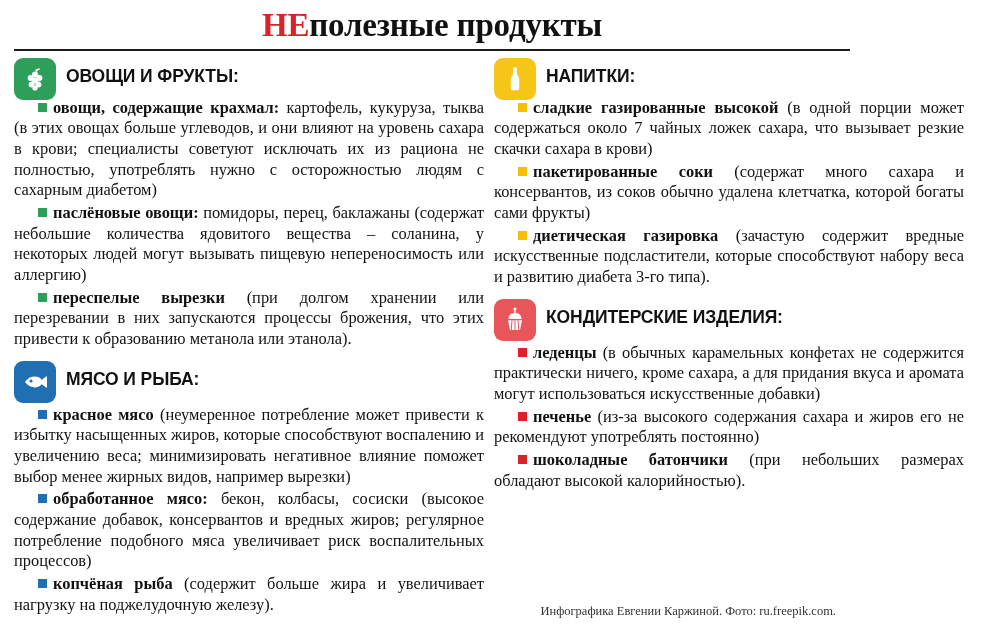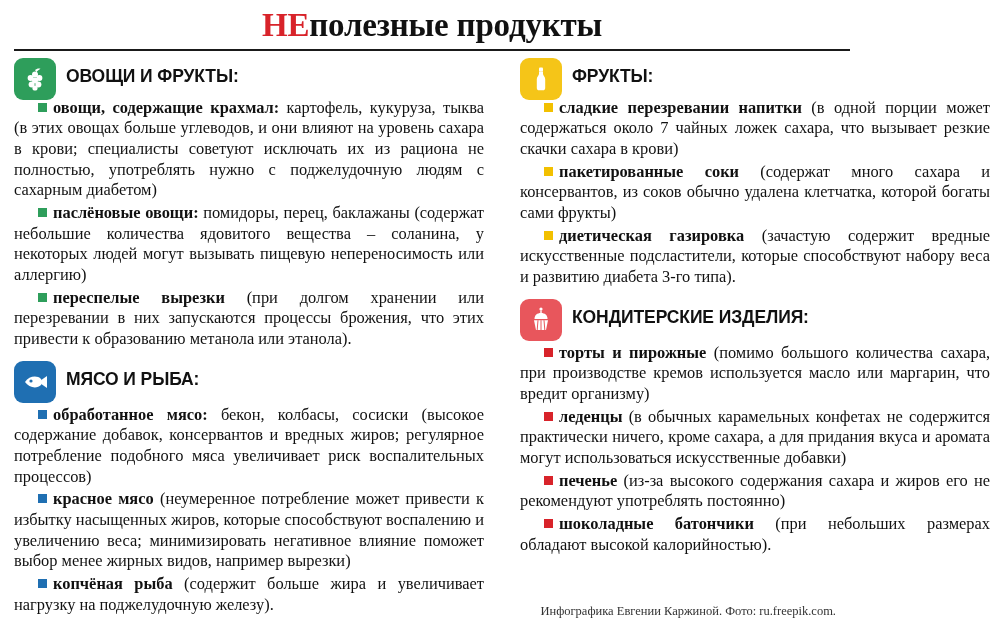--- a/index.html
+++ b/index.html
@@ -43,21 +43,21 @@
 
   .title-rule {
     border: none;
     border-top: 2px solid #1a1a1a;
     margin: 4px 0 6px 0;
   }
 
   
   .columns {
     display: flex;
-    gap: 36px;
+    gap: 10px;
     align-items: flex-start;
   }
   .col {
     width: 470px;
     flex: 0 0 470px;
   }
 
   
   .section {
     position: relative;
@@ -158,21 +158,21 @@
               <circle cx="14" cy="15.5" r="3" fill="#ffffff"></circle>
               <circle cx="10.6" cy="19.5" r="3" fill="#ffffff"></circle>
               <circle cx="17.4" cy="19.5" r="3" fill="#ffffff"></circle>
               <circle cx="14" cy="23" r="2.6" fill="#ffffff"></circle>
             </svg>
           </div>
           <div class="sec-title">ОВОЩИ И ФРУКТЫ:</div>
         </div>
         <div class="section-body left-first-body">
           <p class="item">
-            <span class="bullet b-green"></span><b>овощи, содержащие крахмал:</b><span> картофель, кукуруза, тыква (в этих овощах больше углеводов, и они влияют на уровень сахара в крови; специалисты советуют исключать их из рациона не полностью, употреблять нужно с поджелудочную людям с сахарным диабетом)</span>
+            <span class="bullet b-green"></span><b>овощи, содержащие крахмал:</b><span> картофель, кукуруза, тыква (в этих овощах больше углеводов, и они влияют на уровень сахара в крови; специалисты советуют исключать их из рациона не полностью, употреблять нужно с осторожностью людям с сахарным диабетом)</span>
           </p>
           <p class="item">
             <span class="bullet b-green"></span><b>паслёновые овощи:</b><span> помидоры, перец, баклажаны (содержат небольшие количества ядовитого вещества – соланина, у некоторых людей могут вызывать пищевую непереносимость или аллергию)</span>
           </p>
           <p class="item">
             <span class="bullet b-green"></span><b>переспелые вырезки</b><span> (при долгом хранении или перезревании в них запускаются процессы брожения, что этих привести к образованию метанола или этанола).</span>
           </p>
         </div>
       </div>
 
@@ -182,48 +182,48 @@
             <svg width="30" height="30" viewBox="0 0 30 30" aria-hidden="true">
               <path d="M5 15 C9 9 17 8 21 12 C23 14 23 16 21 18 C17 22 9 21 5 15 Z" fill="#ffffff"></path>
               <path d="M22 12.5 L27 9 L27 21 L22 17.5 Z" fill="#ffffff"></path>
               <circle cx="11" cy="14" r="1.6" fill="#1f6fb2"></circle>
             </svg>
           </div>
           <div class="sec-title">МЯСО И РЫБА:</div>
         </div>
         <div class="section-body">
           <p class="item">
+            <span class="bullet b-blue"></span><b>красное мясо</b><span> (неумеренное потребление может привести к избытку насыщенных жиров, которые способствуют воспалению и увеличению веса; минимизировать негативное влияние поможет выбор менее жирных видов, например вырезки)</span>
+          </p>
+          <p class="item">
             <span class="bullet b-blue"></span><b>обработанное мясо:</b><span> бекон, колбасы, сосиски (высокое содержание добавок, консервантов и вредных жиров; регулярное потребление подобного мяса увеличивает риск воспалительных процессов)</span>
-          </p>
-          <p class="item">
-            <span class="bullet b-blue"></span><b>красное мясо</b><span> (неумеренное потребление может привести к избытку насыщенных жиров, которые способствуют воспалению и увеличению веса; минимизировать негативное влияние поможет выбор менее жирных видов, например вырезки)</span>
           </p>
           <p class="item">
             <span class="bullet b-blue"></span><b>копчёная рыба</b><span> (содержит больше жира и увеличивает нагрузку на поджелудочную железу).</span>
           </p>
         </div>
       </div>
 
     </div>
 
     <div class="col">
 
       <div class="section">
         <div class="section-head">
           <div class="sec-icon ic-yellow">
             <svg width="28" height="28" viewBox="0 0 28 28" aria-hidden="true">
               <rect x="12" y="2.5" width="4" height="4" rx="1" fill="#ffffff"></rect>
               <path d="M12 6.5 L12 9 C12 10.5 9.8 11.8 9.8 14 L9.8 23 C9.8 24.4 10.8 25.3 12 25.3 L16 25.3 C17.2 25.3 18.2 24.4 18.2 23 L18.2 14 C18.2 11.8 16 10.5 16 9 L16 6.5 Z" fill="#ffffff"></path>
             </svg>
           </div>
-          <div class="sec-title">ФРУКТЫ:</div>
+          <div class="sec-title">НАПИТКИ:</div>
         </div>
         <div class="section-body left-first-body">
           <p class="item">
-            <span class="bullet b-yellow"></span><b>сладкие перезревании напитки</b><span> (в одной порции может содержаться около 7 чайных ложек сахара, что вызывает резкие скачки сахара в крови)</span>
+            <span class="bullet b-yellow"></span><b>сладкие газированные высокой</b><span> (в одной порции может содержаться около 7 чайных ложек сахара, что вызывает резкие скачки сахара в крови)</span>
           </p>
           <p class="item">
             <span class="bullet b-yellow"></span><b>пакетированные соки</b><span> (содержат много сахара и консервантов, из соков обычно удалена клетчатка, которой богаты сами фрукты)</span>
           </p>
           <p class="item">
             <span class="bullet b-yellow"></span><b>диетическая газировка</b><span> (зачастую содержит вредные искусственные подсластители, которые способствуют набору веса и развитию диабета 3-го типа).</span>
           </p>
         </div>
       </div>
 
@@ -235,23 +235,20 @@
               <path d="M15 5.6 L15 8" stroke="#ffffff" stroke-width="1.4"></path>
               <path d="M8.5 14 C8.5 10 11.2 8 15 8 C18.8 8 21.5 10 21.5 14 Z" fill="#ffffff"></path>
               <path d="M8 15.2 L22 15.2 L20 25 L10 25 Z" fill="#ffffff"></path>
               <path d="M12 15.2 L11.2 25 M15 15.2 L15 25 M18 15.2 L18.8 25" stroke="#e8565c" stroke-width="1"></path>
             </svg>
           </div>
           <div class="sec-title">КОНДИТЕРСКИЕ ИЗДЕЛИЯ:</div>
         </div>
         <div class="section-body">
           <p class="item">
-            <span class="bullet b-red"></span><b>торты и пирожные</b><span> (помимо большого количества сахара, при производстве кремов используется масло или маргарин, что вредит организму)</span>
-          </p>
-          <p class="item">
             <span class="bullet b-red"></span><b>леденцы</b><span> (в обычных карамельных конфетах не содержится практически ничего, кроме сахара, а для придания вкуса и аромата могут использоваться искусственные добавки)</span>
           </p>
           <p class="item">
             <span class="bullet b-red"></span><b>печенье</b><span> (из-за высокого содержания сахара и жиров его не рекомендуют употреблять постоянно)</span>
           </p>
           <p class="item">
             <span class="bullet b-red"></span><b>шоколадные батончики</b><span> (при небольших размерах обладают высокой калорийностью).</span>
           </p>
         </div>
       </div>

